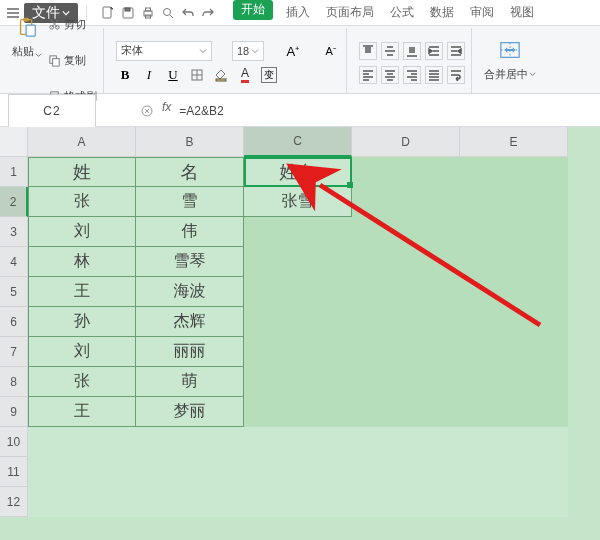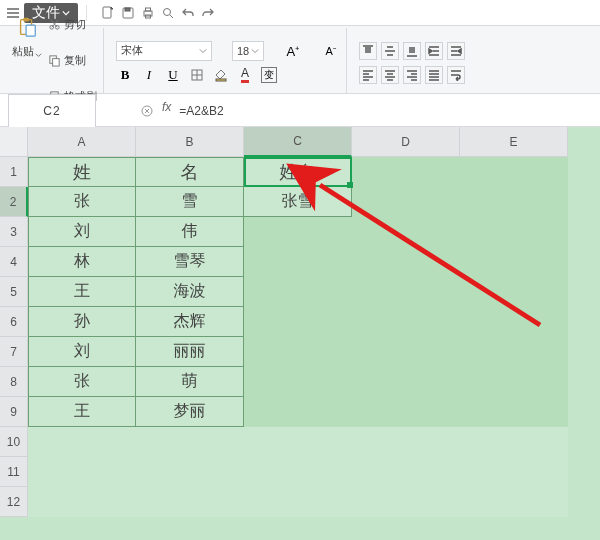--- a/index.html
+++ b/index.html
@@ -175,20 +175,43 @@
           <path d="M5 3L2 6l3 3M2 6h7a3 3 0 013 3v1" stroke="#777" stroke-width="1.3"></path>
         </svg>
       </span>
     <span class="mini-icon">
         <svg viewBox="0 0 14 14" fill="none">
           <path d="M9 3l3 3-3 3M12 6H5a3 3 0 00-3 3v1" stroke="#777" stroke-width="1.3"></path>
         </svg>
       </span>
   </div>
 
+  <div class="tabs">
+    <div class="tab active">
+        <span>开始</span>
+      </div>
+    <div class="tab">
+        <span>插入</span>
+      </div>
+    <div class="tab">
+        <span>页面布局</span>
+      </div>
+    <div class="tab">
+        <span>公式</span>
+      </div>
+    <div class="tab">
+        <span>数据</span>
+      </div>
+    <div class="tab">
+        <span>审阅</span>
+      </div>
+    <div class="tab">
+        <span>视图</span>
+      </div>
+  </div>
 </div>
 
 <div class="ribbon">
 
   <div class="ribbon-group">
     <div class="paste-block">
       <div class="paste-main">
         <span class="big-icon">
           <svg viewBox="0 0 24 24" fill="none">
               <rect x="5" y="4" width="12" height="16" rx="1" stroke="#c79a3b" stroke-width="1.5"></rect>
@@ -332,20 +355,35 @@
           </svg>
         </span>
       <span class="sq">
           <svg viewBox="0 0 12 12">
             <path d="M1 2h10M1 6h7a2 2 0 010 4H6m0 0l2-2m-2 2l2 2"></path>
           </svg>
         </span>
     </div>
   </div>
 
+  <div class="ribbon-group merge-group">
+    <span class="big-icon">
+      <svg viewBox="0 0 24 24" fill="none">
+          <rect x="2" y="4" width="20" height="16" stroke="#5a9bd5" stroke-width="1.3"></rect>
+          <path d="M2 12h20M12 4v16" stroke="#5a9bd5" stroke-width="1" stroke-dasharray="2 2"></path>
+          <path d="M6 12l3-3v2h6v-2l3 3-3 3v-2H9v2z" fill="#5a9bd5"></path>
+        </svg>
+    </span>
+    <span class="merge-label">
+      <span>合并居中</span>
+      <svg viewBox="0 0 8 8" width="7" height="7">
+          <path d="M1 2l3 3 3-3" stroke="#666" fill="none"></path>
+        </svg>
+    </span>
+  </div>
 
 </div>
 
 <div class="fbar-wrap">
   <div class="fbar">
     <div class="namebox">
       <span>C2</span>
     </div>
     <div class="fbar-gap"></div>
     <div class="fx-area">

